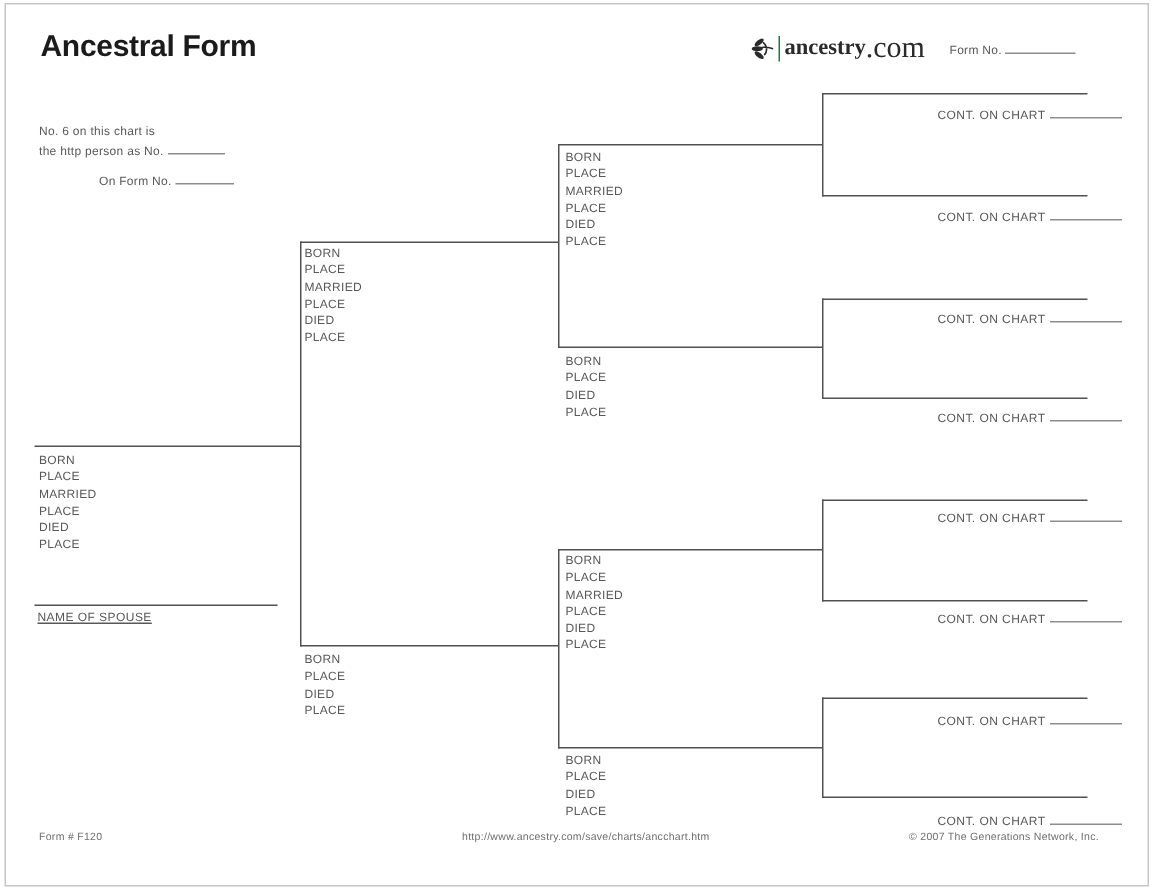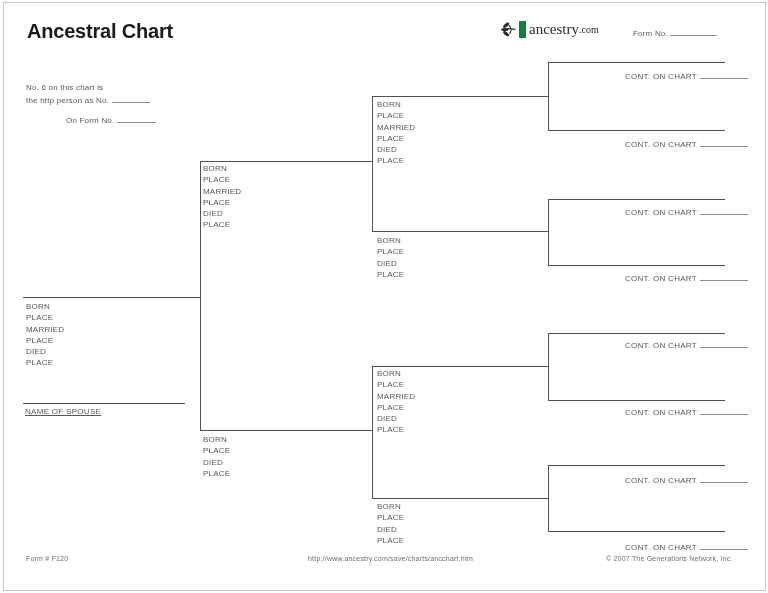--- a/index.html
+++ b/index.html
@@ -3,39 +3,39 @@
 <meta charset="utf-8">
 <style>
   html,body{margin:0;padding:0;background:#fff;}
   body{width:768px;height:593px;position:relative;font-family:"Liberation Sans",sans-serif;overflow:hidden;}
   .page-border{position:absolute;left:3px;top:2px;right:2px;bottom:2px;border:1px solid #c6c6c6;pointer-events:none;}
   .hline{position:absolute;height:1px;background:#515151;}
   .vline{position:absolute;width:1px;background:#515151;}
   .title{position:absolute;left:27px;top:20px;font-size:20px;font-weight:bold;color:#1b1b1b;letter-spacing:-.2px;}
   .logo{position:absolute;left:501px;top:21px;display:flex;align-items:center;color:#2a2a2a;}
   .logo .leaf{width:17px;height:17px;display:inline-block;margin-right:1px;}
-  .logo .brand{font-family:"Liberation Serif",serif;font-weight:normal;font-size:15px;border-left:7px solid #15803d;padding-left:3px;}
-  .logo .tld{font-family:"Liberation Serif",serif;font-size:10px;}
+  .logo .brand{font-family:"Liberation Serif",serif;font-weight:bold;font-size:15px;border-left:1px solid #15803d;padding-left:3px;}
+  .logo .tld{font-family:"Liberation Serif",serif;font-size:20px;}
   .small{font-size:8px;color:#595959;letter-spacing:.2px;}
   .chartno{position:absolute;left:633px;top:27px;white-space:nowrap;}
   .blank{display:inline-block;border-bottom:1px solid #8d8d8d;height:8px;vertical-align:baseline;}
   .intro{position:absolute;left:26px;top:82px;line-height:11.5px;white-space:nowrap;}
   .onchart{position:absolute;left:66px;top:114px;white-space:nowrap;}
   .pblock{position:absolute;font-size:8px;line-height:11.3px;color:#585858;letter-spacing:.2px;}
   .spouse{position:absolute;left:25px;top:407px;font-size:8px;color:#585858;letter-spacing:.3px;text-decoration:underline;}
   .cont{position:absolute;right:20px;font-size:8px;color:#585858;white-space:nowrap;letter-spacing:.3px;}
   .cont .blank{width:48px;margin-left:3px;}
   .footer{position:absolute;font-size:7px;color:#6e6e6e;letter-spacing:.2px;white-space:nowrap;}
 </style>
 </head>
 <body>
 
 <div class="page-border"></div>
 
-<div class="title">Ancestral Chart</div>
+<div class="title">Ancestral Form</div>
 <div class="logo">
   <span class="leaf">
     <svg viewBox="0 0 20 20" width="17" height="17">
       <g fill="#2a2a2a">
         <ellipse cx="6" cy="5" rx="4.2" ry="1.9" transform="rotate(-38 6 5)"></ellipse>
         <ellipse cx="4.5" cy="10" rx="4.4" ry="1.9"></ellipse>
         <ellipse cx="6" cy="15" rx="4.2" ry="1.9" transform="rotate(38 6 15)"></ellipse>
       </g>
       <path d="M3 10 C 10 8, 13 9, 17 10 M9 5 C 12 7, 13 12, 10 15" stroke="#2a2a2a" stroke-width="1.3" fill="none"></path>
     </svg>

